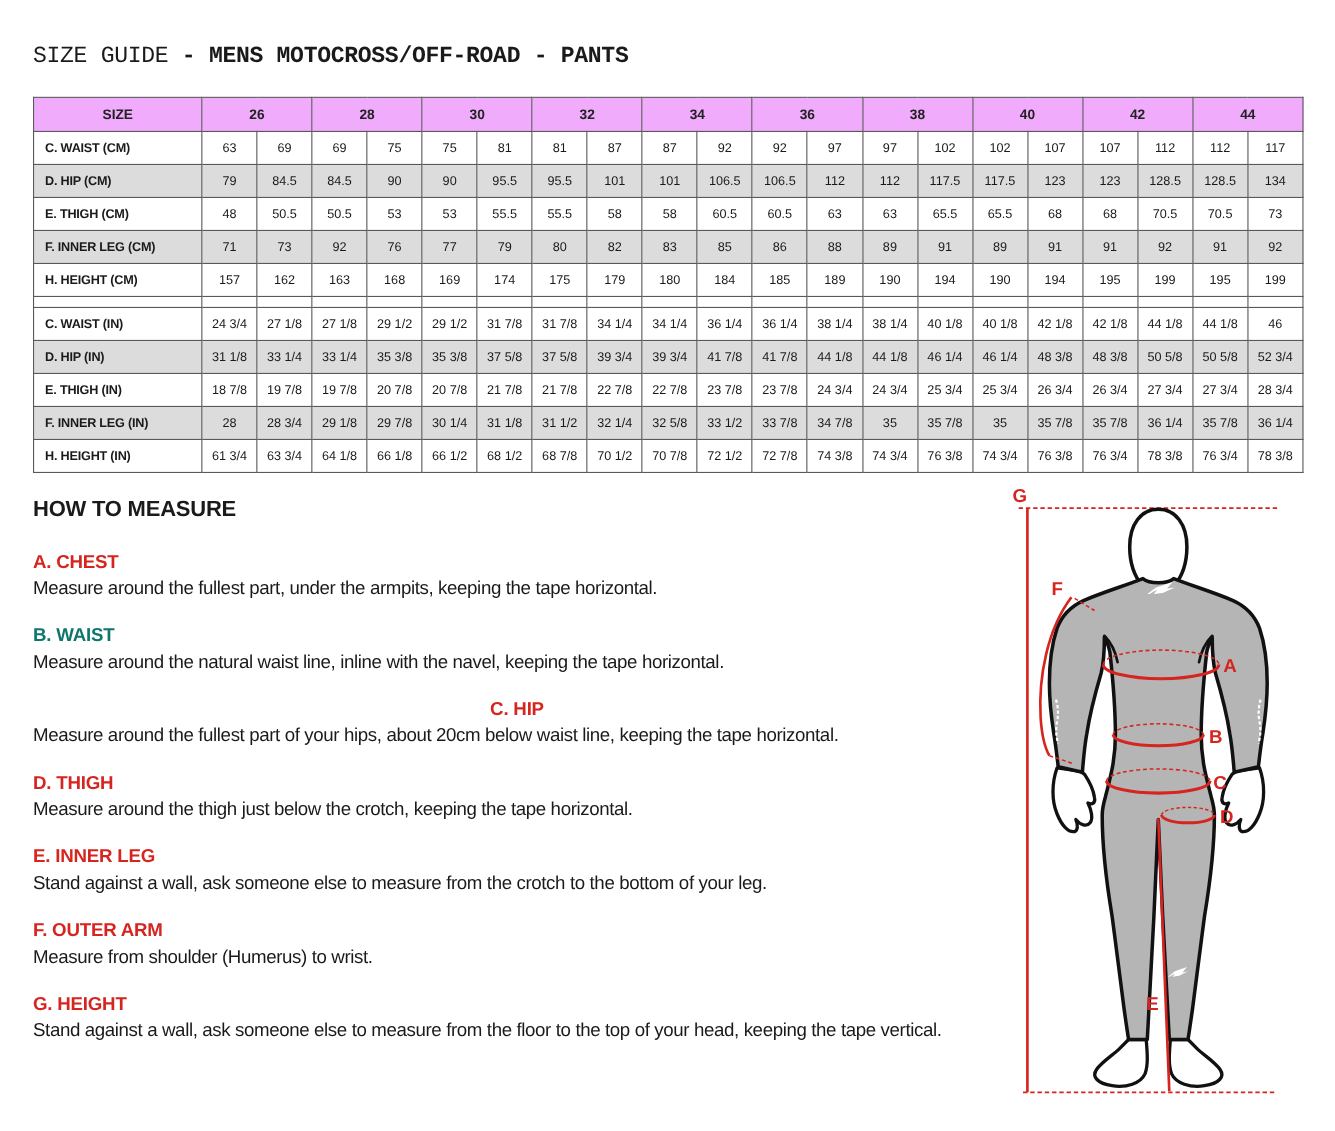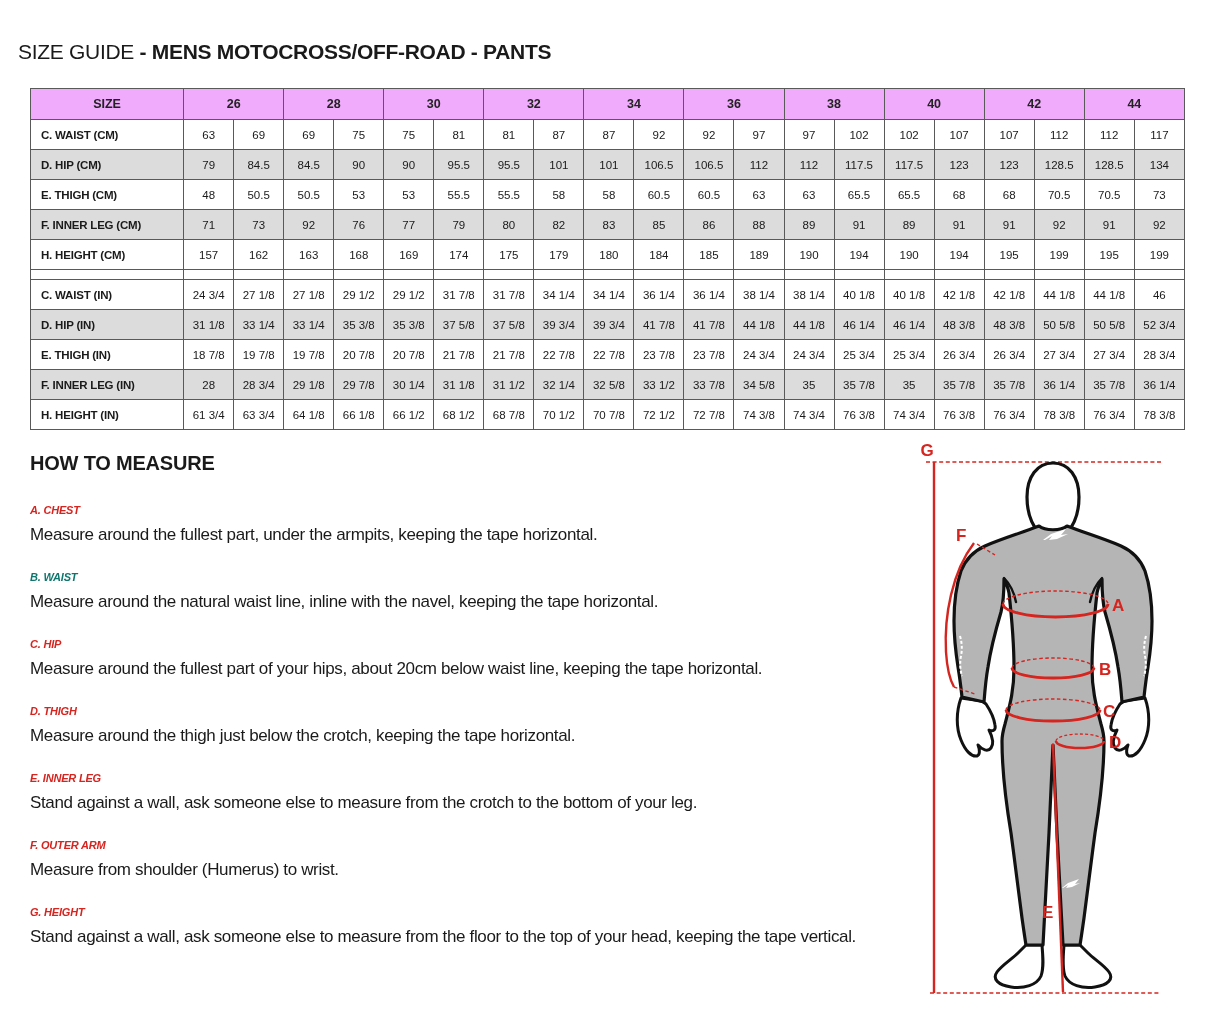--- a/index.html
+++ b/index.html
@@ -1,34 +1,34 @@
 <!DOCTYPE html>
 <html><head>
 <meta charset="utf-8">
 <style>
   html,body{margin:0;padding:0;background:#fff;}
   body{width:1214px;height:1028px;position:relative;overflow:hidden;
        font-family:"Liberation Sans",sans-serif;color:#1a1a1a;}
-  .page-title{position:absolute;left:18px;top:40px;font-size:21px;letter-spacing:-0.3px;white-space:nowrap;}
+  .page-title{position:absolute;left:30px;top:40px;font-size:21px;letter-spacing:-0.3px;white-space:nowrap;font-family:Liberation Mono, monospace;}
   .page-title .t-light{font-weight:400;}
   .page-title .t-bold{font-weight:700;}
 
   table.size-table{position:absolute;left:30px;top:88px;width:1155px;
        border-collapse:collapse;table-layout:fixed;font-size:11.5px;}
   .size-table th,.size-table td{border:1px solid #595959;padding:0;height:29px;
        text-align:center;vertical-align:middle;background:#fff;}
   .size-table thead th{background:#f0abfc;font-weight:700;font-size:12.5px;height:30px;color:#222;}
   .size-table td.label{text-align:left;padding-left:10px;font-weight:700;letter-spacing:-0.2px;}
   .size-table tr.alt td{background:#dcdcdc;}
   .size-table tr.spacer td{height:9px;}
 
   .htm-heading{position:absolute;left:30px;top:452px;font-size:20px;font-weight:700;letter-spacing:-0.2px;text-align:center;}
   .sections{position:absolute;left:30px;top:500px;width:880px;}
   .section{margin-bottom:21px;}
-  .sec-title{font-size:11px;font-weight:700;line-height:21px;margin-bottom:3px;letter-spacing:-0.2px;font-style:italic;}
+  .sec-title{font-size:17px;font-weight:700;line-height:21px;margin-bottom:3px;letter-spacing:-0.2px;}
   .sec-text{font-size:17px;line-height:22px;letter-spacing:-0.35px;}
 
   .figure{position:absolute;left:900px;top:440px;width:300px;height:590px;}
   .figure svg{display:block;}
   .diag-label{font-size:17px;font-weight:700;font-family:"Liberation Sans",sans-serif;}
 </style>
 </head>
 <body>
 
 <div class="page-title">
@@ -288,21 +288,21 @@
         <td>28 3/4</td>
         <td>29 1/8</td>
         <td>29 7/8</td>
         <td>30 1/4</td>
         <td>31 1/8</td>
         <td>31 1/2</td>
         <td>32 1/4</td>
         <td>32 5/8</td>
         <td>33 1/2</td>
         <td>33 7/8</td>
-        <td>34 5/8</td>
+        <td>34 7/8</td>
         <td>35</td>
         <td>35 7/8</td>
         <td>35</td>
         <td>35 7/8</td>
         <td>35 7/8</td>
         <td>36 1/4</td>
         <td>35 7/8</td>
         <td>36 1/4</td>
       </tr>
       <tr>
@@ -336,21 +336,21 @@
 <div class="sections">
     <div class="section">
       <div class="sec-title" style="color: rgb(214, 36, 31);">A. CHEST</div>
       <div class="sec-text">Measure around the fullest part, under the armpits, keeping the tape horizontal.</div>
     </div>
     <div class="section">
       <div class="sec-title" style="color: #0f766e;">B. WAIST</div>
       <div class="sec-text">Measure around the natural waist line, inline with the navel, keeping the tape horizontal.</div>
     </div>
     <div class="section">
-      <div class="sec-title" style="color: rgb(214, 36, 31);">C. HIP</div>
+      <div class="sec-title" style="color: rgb(214, 36, 31); text-align: center;">C. HIP</div>
       <div class="sec-text">Measure around the fullest part of your hips, about 20cm below waist line, keeping the tape horizontal.</div>
     </div>
     <div class="section">
       <div class="sec-title" style="color: rgb(214, 36, 31);">D. THIGH</div>
       <div class="sec-text">Measure around the thigh just below the crotch, keeping the tape horizontal.</div>
     </div>
     <div class="section">
       <div class="sec-title" style="color: rgb(214, 36, 31);">E. INNER LEG</div>
       <div class="sec-text">Stand against a wall, ask someone else to measure from the crotch to the bottom of your leg.</div>
     </div>

